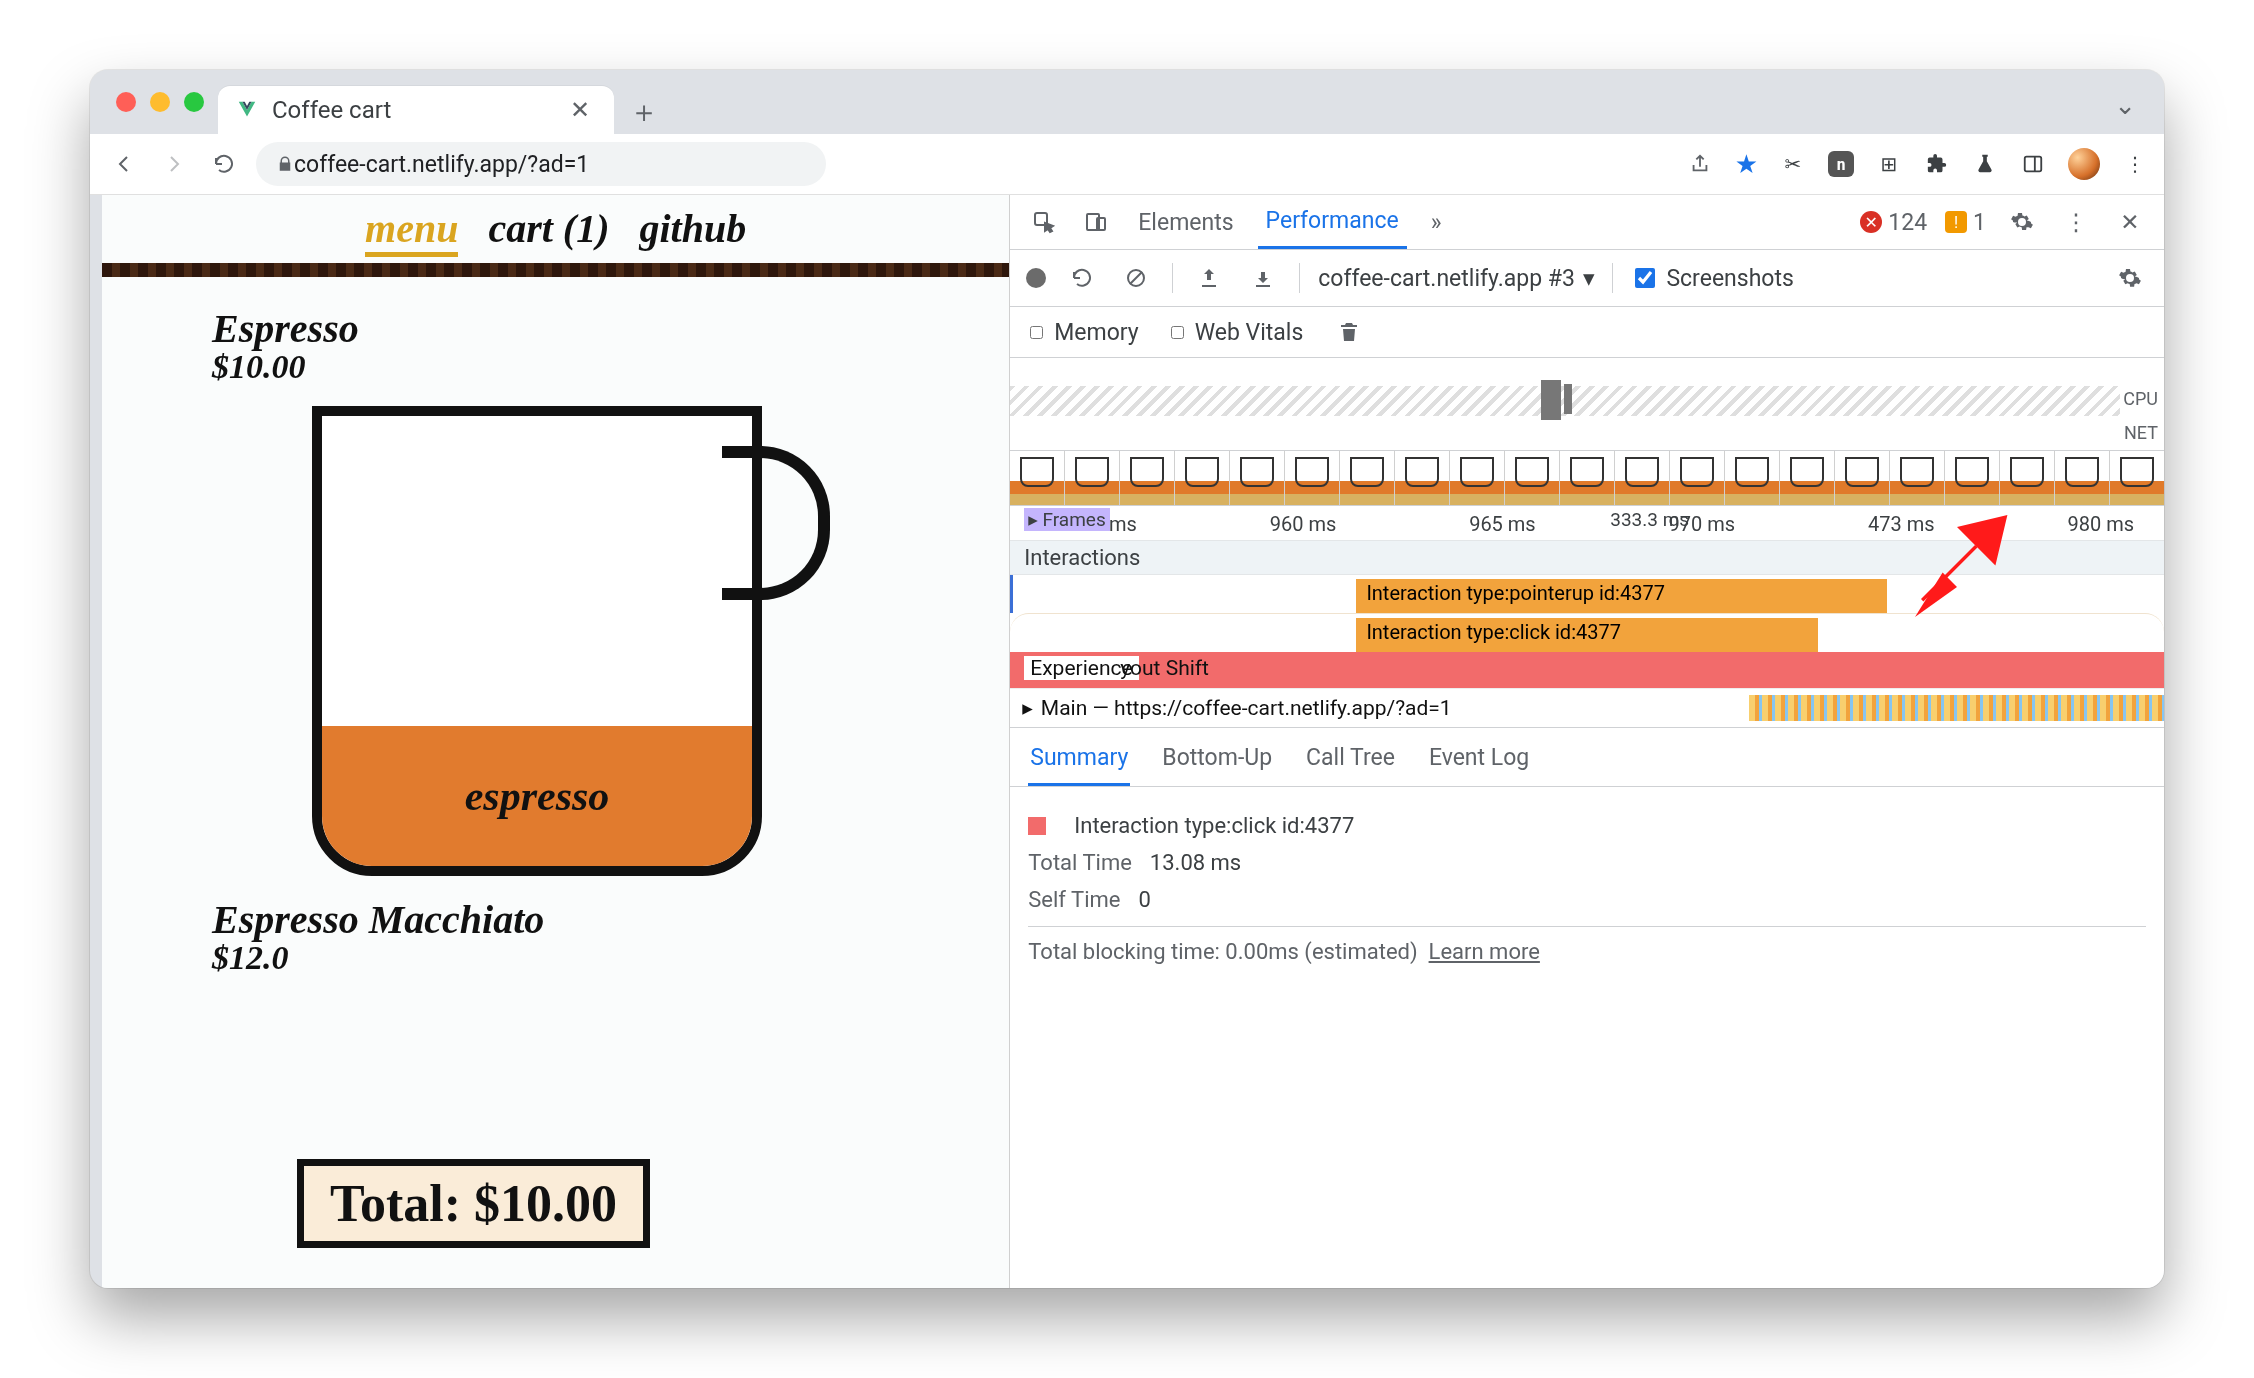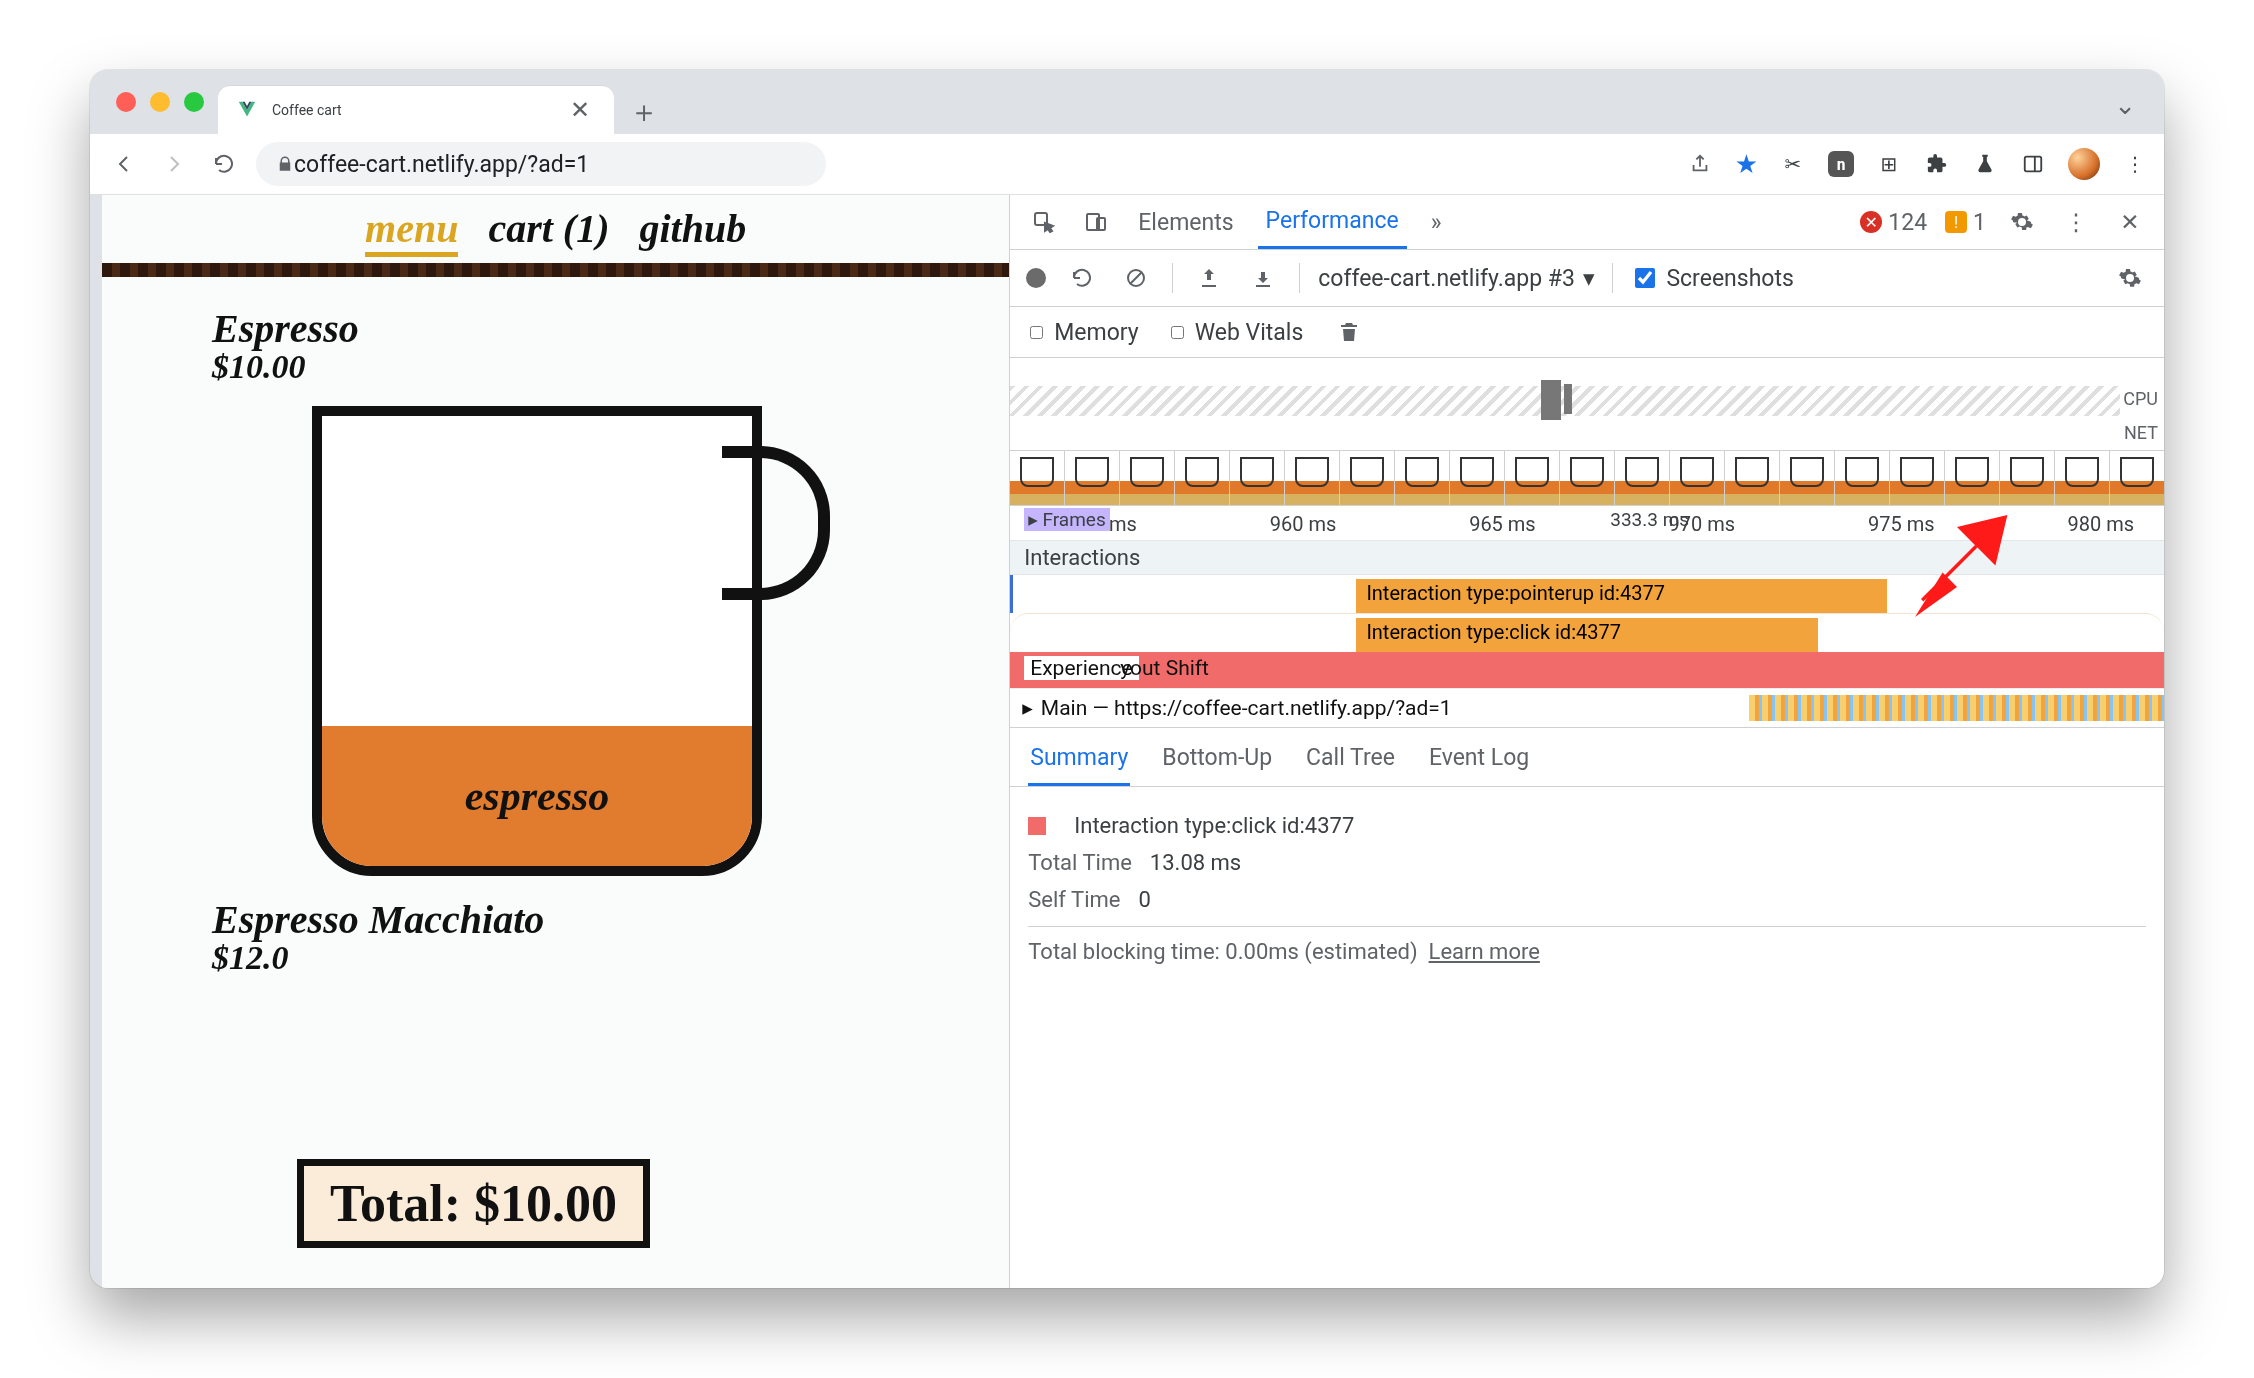--- a/index.html
+++ b/index.html
@@ -34,21 +34,21 @@
 
   
   .tabstrip{height:64px;display:flex;align-items:flex-end;background:var(--chrome-bray);padding-left:18px;position:relative;}
   .traffic{display:flex;gap:14px;align-items:center;position:absolute;left:26px;top:22px;}
   .dot{width:20px;height:20px;border-radius:50%;}
   .dot.red{background:#ff5f57;}
   .dot.yellow{background:#febc2e;}
   .dot.green{background:#28c840;}
   .tab{margin-left:110px;height:48px;background:var(--tab-white);border-radius:12px 12px 0 0;display:flex;align-items:center;padding:0 18px;gap:14px;min-width:360px;box-shadow:0 -1px 0 rgba(0,0,0,.04);} 
   .tab .favicon{width:22px;height:22px;display:flex;align-items:center;justify-content:center;}
-  .tab .title{font-size:14px;color:#3c4043;}
+  .tab .title{font-size:24px;color:#3c4043;}
   .tab .close{margin-left:auto;font-size:24px;color:#5f6368;margin-right:6px;}
   .newtab{width:44px;height:44px;display:flex;align-items:center;justify-content:center;font-size:30px;color:#5f6368;margin-left:8px;}
   .tabstrip .caret{position:absolute;right:28px;top:20px;font-size:26px;color:#5f6368;}
 
   
   .addr{height:60px;background:var(--tab-white);display:flex;align-items:center;padding:0 16px;gap:14px;border-bottom:1px solid #e0e0e0;}
   .iconbtn{width:36px;height:36px;display:flex;align-items:center;justify-content:center;color:#5f6368;}
   .iconbtn svg{width:24px;height:24px;}
   .omnibox{flex:0 0 auto;display:flex;align-items:center;background:var(--toolbar-grey);border-radius:28px;height:44px;padding:0 20px;gap:0;min-width:530px;}
   .omnibox .lock{color:#5f6368;}
@@ -385,21 +385,21 @@
       </div>
 
       <div class="flame-area">
         <span class="frames-label">▸ <span>Frames</span></span>
         <span class="frames-time">333.3 ms</span>
         <div class="ruler">
           <span>955 ms</span>
           <span>960 ms</span>
           <span>965 ms</span>
           <span>970 ms</span>
-          <span>975 ms</span>
+          <span>473 ms</span>
           <span>980 ms</span>
         </div>
 
         <div class="track">
           <div class="track-label">Interactions</div>
           <div class="track-row">
             <div class="left-ruler"></div>
             <div class="bar" style="left:30%;right:24%;">Interaction type:pointerup id:4377</div>
           </div>
           <div class="track-row" style="border-top:1px solid #f0e3cf;">

